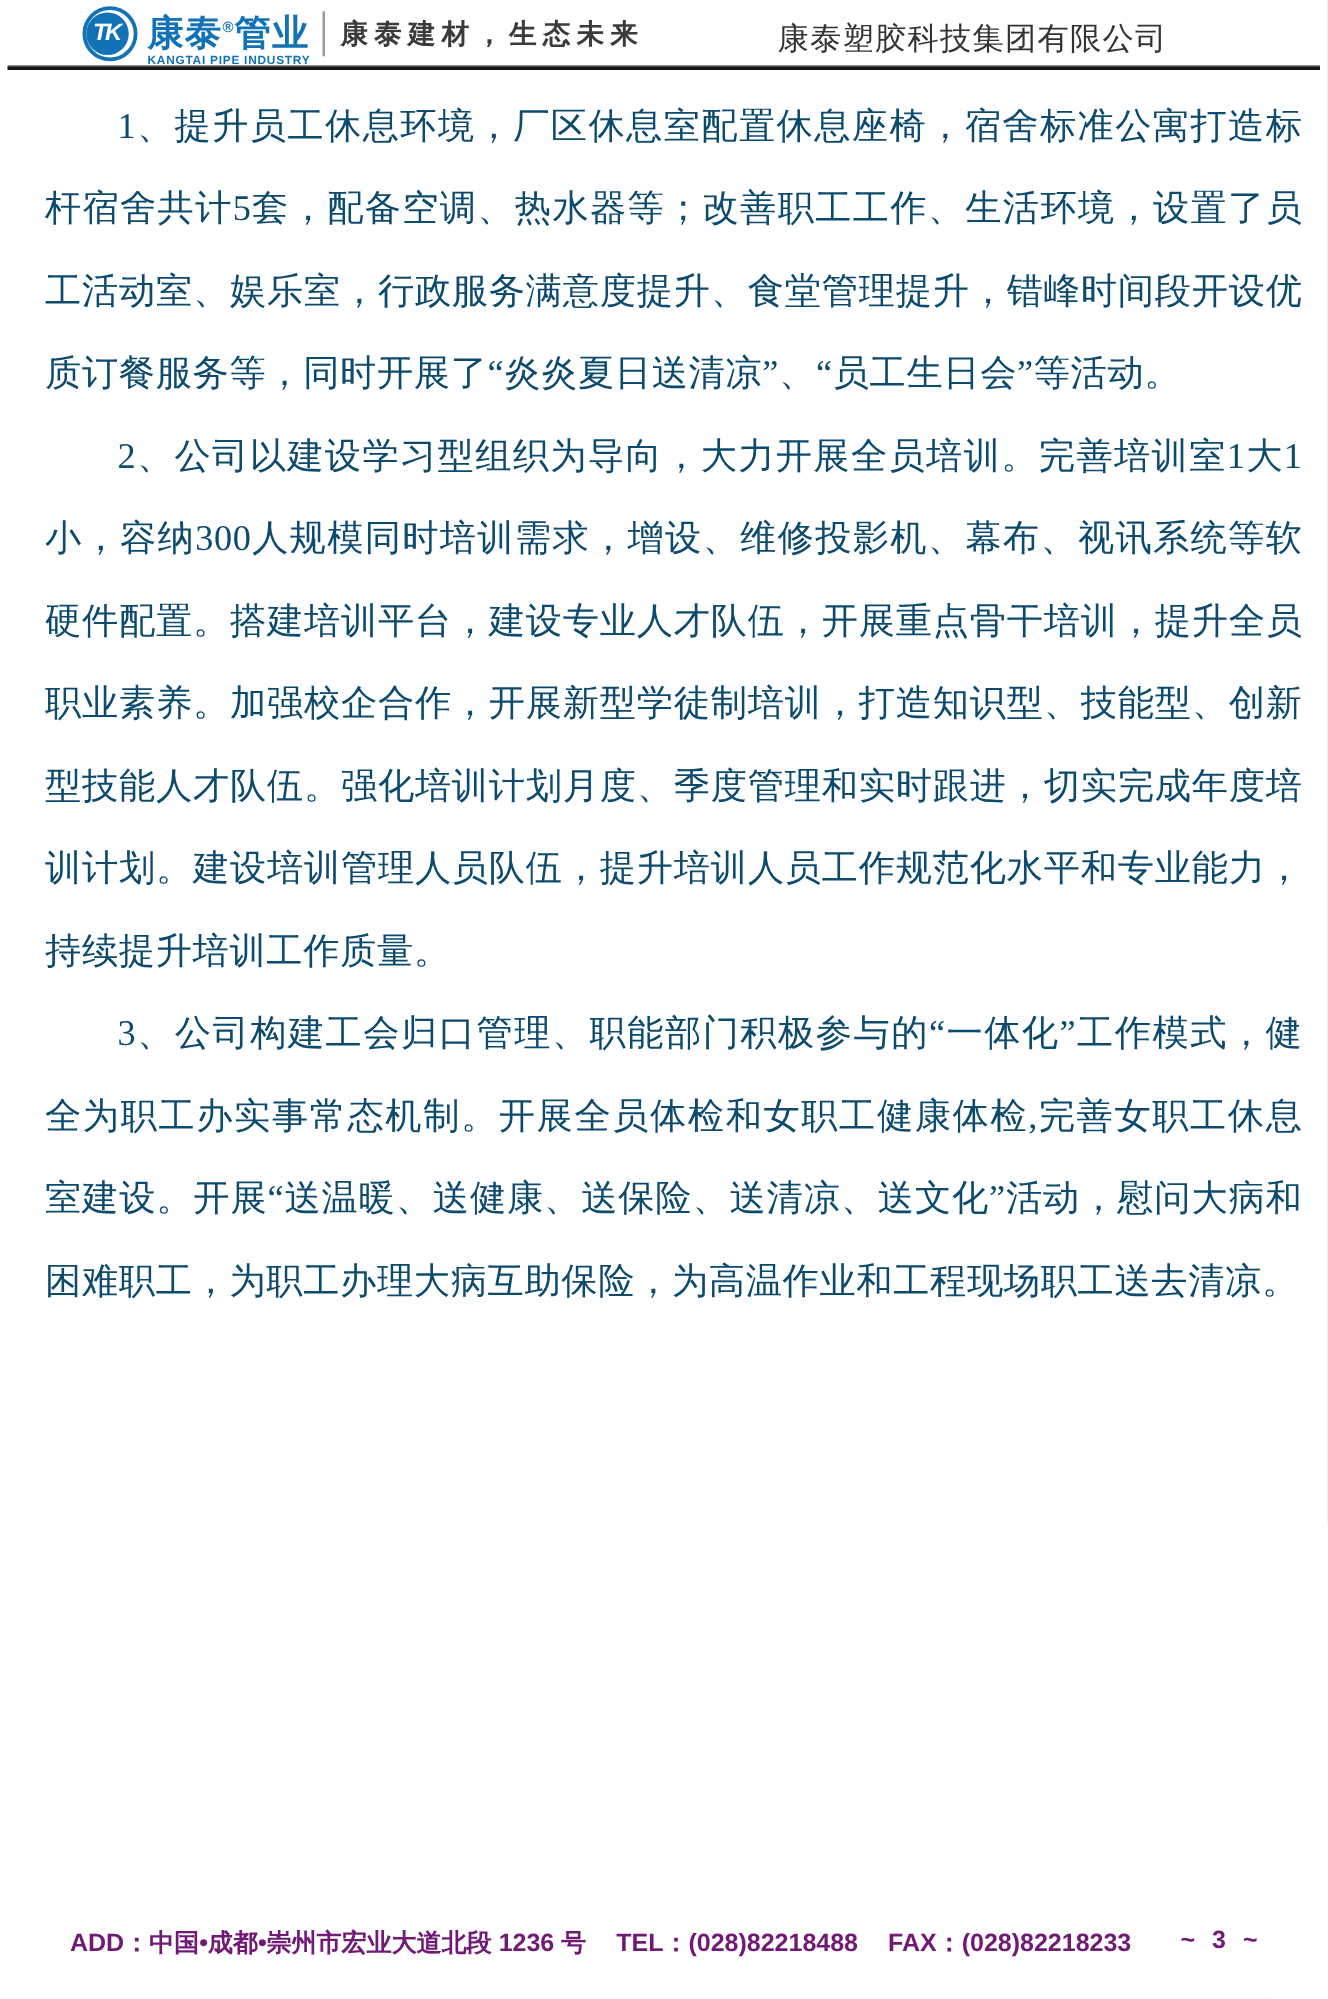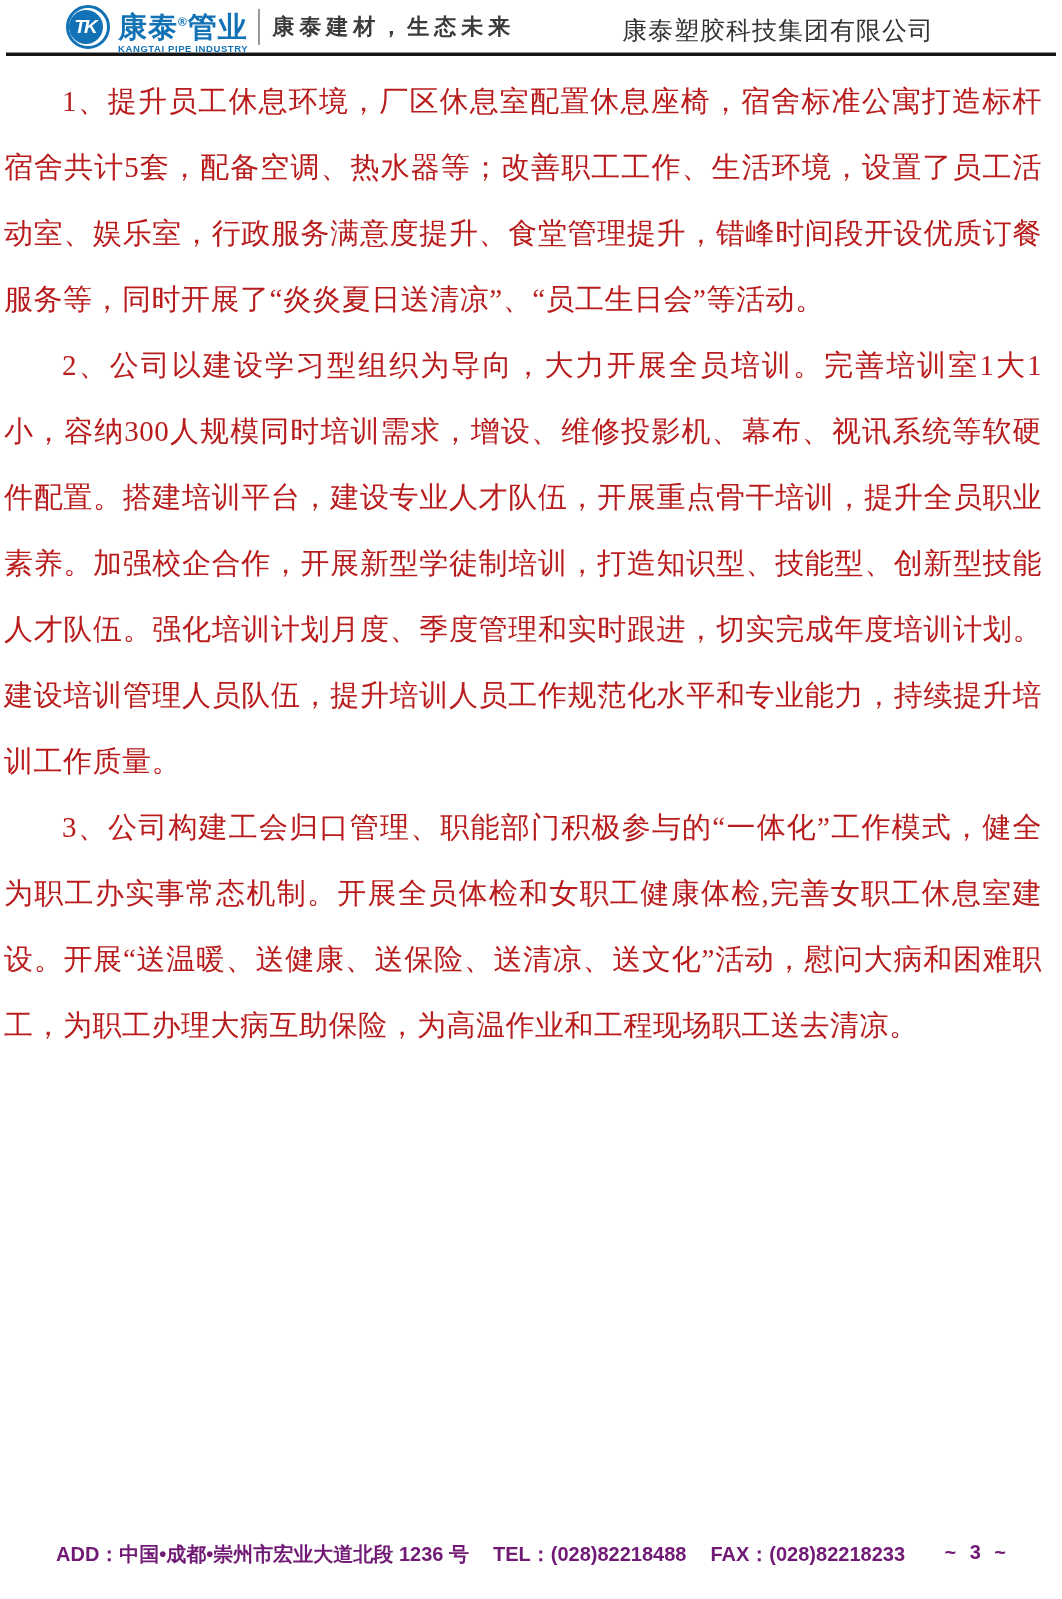--- a/index.html
+++ b/index.html
@@ -90,24 +90,24 @@
   }
   .hdr-rule {
     margin: 2px 6px 0 6px;
     height: 4px;
     border-top: 1.5px solid #8f8f8f;
     border-bottom: 3px solid #161616;
   }
 
   
   .doc-body {
-    padding: 12px 20px 0 4px;
+    padding: 12px 20px 0 36px;
     font-size: 29px;
     line-height: 66px;
-    color: #b91c1c;
+    color: #0c4a6e;
     text-align: justify;
     font-family: Liberation Serif, serif;
   }
   .doc-body p {
     text-indent: 2em;
     letter-spacing: 0.5px;
     word-break: break-all;
   }
   .chapter-heading {
     font-size: 30px;

